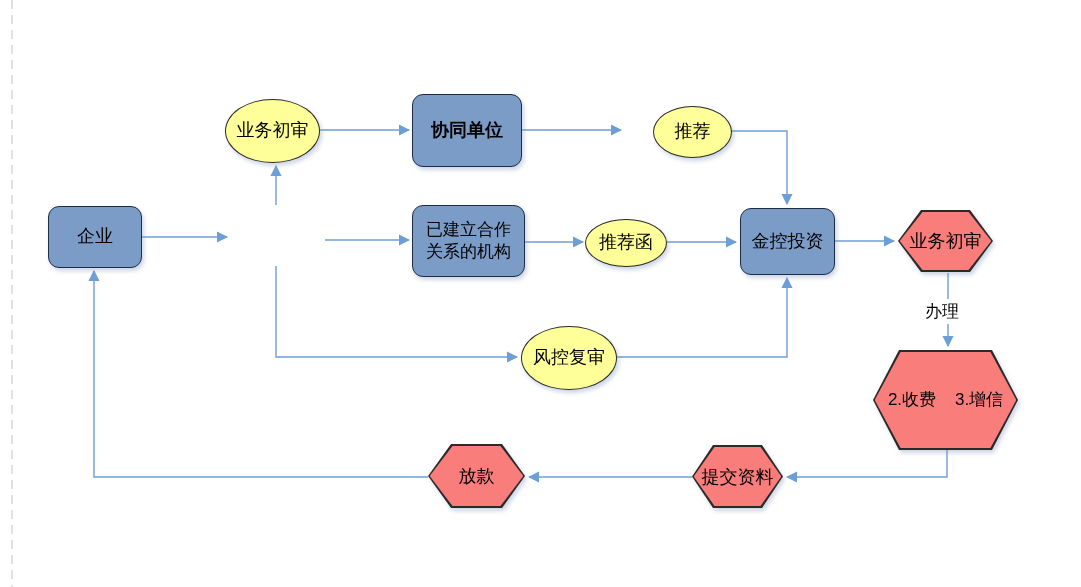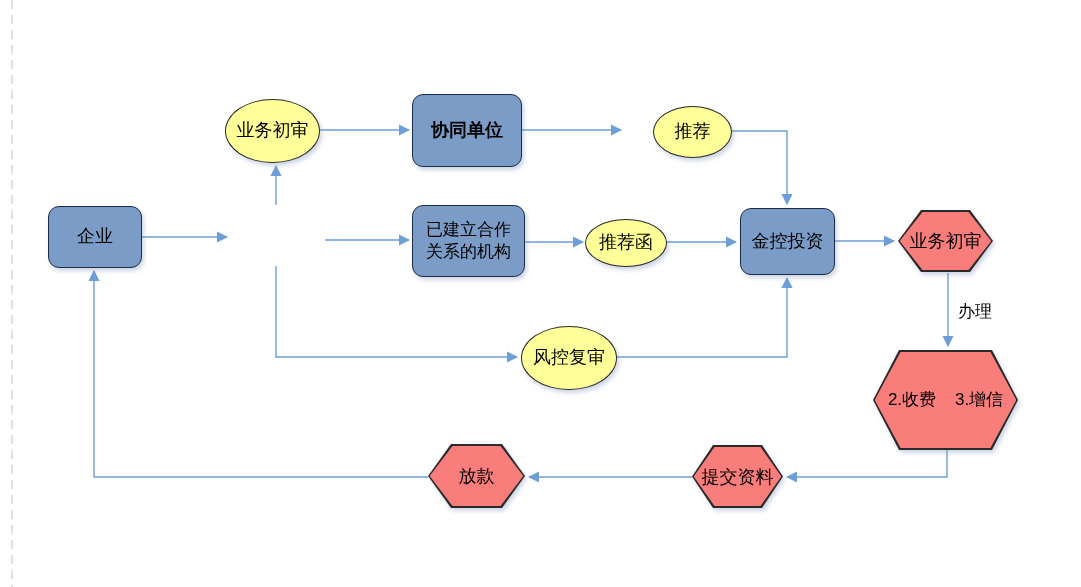--- a/index.html
+++ b/index.html
@@ -120,15 +120,15 @@
     <div class="hex-f"></div>
     <div class="hex-lbl">提交资料</div>
   </div>
 
   <div class="hex" style="left:428px;top:444px;width:97px;height:64px;--cut:23px;">
     <div class="hex-b"></div>
     <div class="hex-f"></div>
     <div class="hex-lbl">放款</div>
   </div>
 
-  <div class="edge-label" style="left:922px;top:299px;margin-left:33px;">办理</div>
+  <div class="edge-label" style="left:922px;top:299px;">办理</div>
 
 </div>
 
 </body></html>

